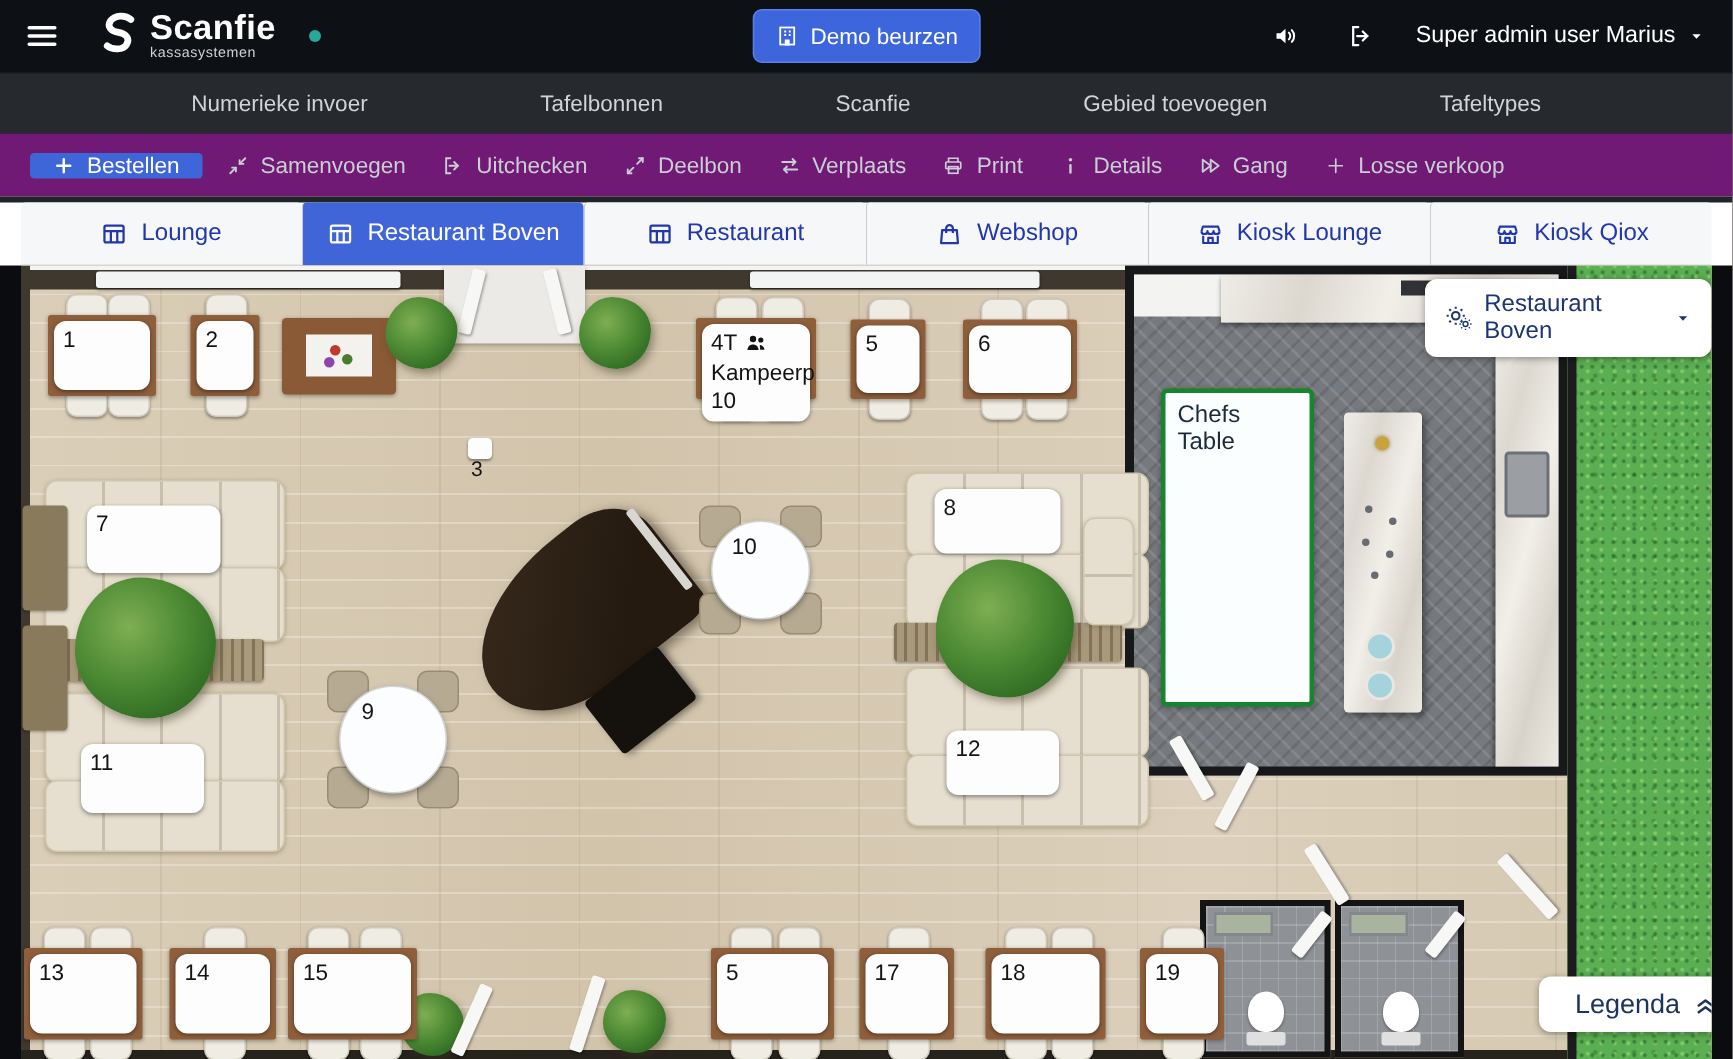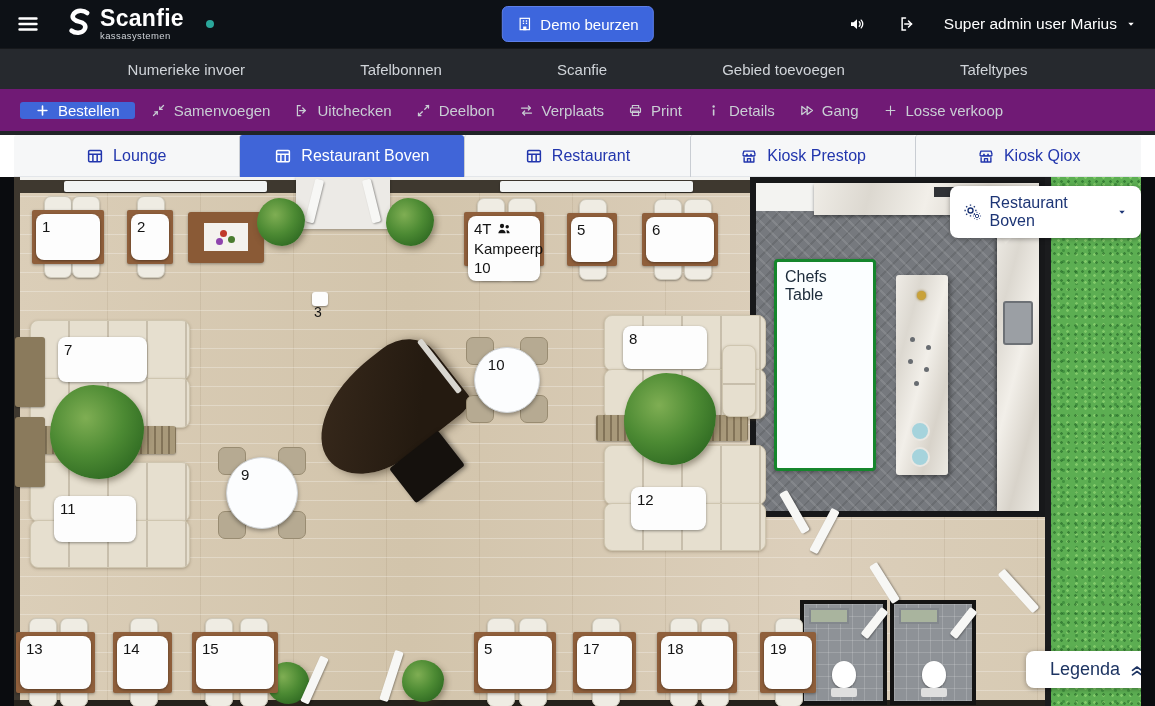--- a/index.html
+++ b/index.html
@@ -316,28 +316,37 @@
       <span class="i18">
         <svg viewBox="0 0 24 24" fill="none" stroke="currentColor" stroke-width="2">
           <rect x="3.5" y="4.5" width="17" height="15" rx="1.5"></rect>
           <path d="M3.5 9.5h17M9.2 9.5v10M14.9 9.5v10"></path>
         </svg>
       </span>
       <span>Restaurant</span>
     </div>
     <div class="tab">
       <span class="i18">
+        <svg viewBox="0 0 24 24" fill="none" stroke="currentColor" stroke-width="2" stroke-linejoin="round">
+          <path d="M5.5 8.5h13L19.5 20h-15z"></path>
+          <path d="M9 11V7a3 3 0 0 1 6 0v4"></path>
+        </svg>
+      </span>
+      <span>Webshop</span>
+    </div>
+    <div class="tab">
+      <span class="i18">
         <svg viewBox="0 0 24 24" fill="none" stroke="currentColor" stroke-width="1.9" stroke-linejoin="round">
           <path d="M4 9.5l1.2-4h13.6L20 9.5"></path>
           <path d="M4 9.5c0 1.4 1.1 2.5 2.6 2.5s2.7-1.1 2.7-2.5c0 1.4 1.2 2.5 2.7 2.5s2.7-1.1 2.7-2.5c0 1.4 1.2 2.5 2.7 2.5S20 10.9 20 9.5"></path>
           <path d="M5.5 13.5V20h13v-6.5"></path>
           <path d="M10 20v-4.5h4V20"></path>
         </svg>
       </span>
-      <span>Kiosk Prestop</span>
+      <span>Kiosk Lounge</span>
     </div>
     <div class="tab">
       <span class="i18">
         <svg viewBox="0 0 24 24" fill="none" stroke="currentColor" stroke-width="1.9" stroke-linejoin="round">
           <path d="M4 9.5l1.2-4h13.6L20 9.5"></path>
           <path d="M4 9.5c0 1.4 1.1 2.5 2.6 2.5s2.7-1.1 2.7-2.5c0 1.4 1.2 2.5 2.7 2.5s2.7-1.1 2.7-2.5c0 1.4 1.2 2.5 2.7 2.5S20 10.9 20 9.5"></path>
           <path d="M5.5 13.5V20h13v-6.5"></path>
           <path d="M10 20v-4.5h4V20"></path>
         </svg>
       </span>
@@ -533,21 +542,21 @@
         <div class="chair bottom" style="left: 12%; bottom: -18px;"></div>
         <div class="chair top" style="left: 56%; top: -18px;"></div>
         <div class="chair bottom" style="left: 56%; bottom: -18px;"></div>
         <div class="tbl-back"></div>
         <div class="tbl-label">
           <div class="l1">
             <span>13</span>
           </div>
         </div>
       </div>
-      <div class="tbl" style="left: 103px; top: 459px; width: 51px; height: 53px;">
+      <div class="tbl" style="left: 103px; top: 459px; width: 63px; height: 53px;">
         <div class="chair top" style="left: calc(50% - 13px); top: -18px;"></div>
         <div class="chair bottom" style="left: calc(50% - 13px); bottom: -18px;"></div>
         <div class="tbl-back"></div>
         <div class="tbl-label">
           <div class="l1">
             <span>14</span>
           </div>
         </div>
       </div>
       <div class="tbl" style="left: 182px; top: 459px; width: 78px; height: 53px;">

